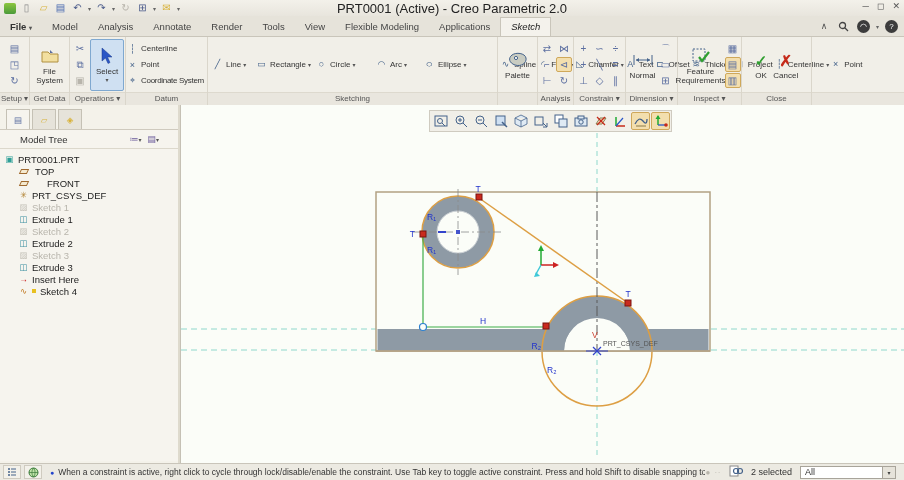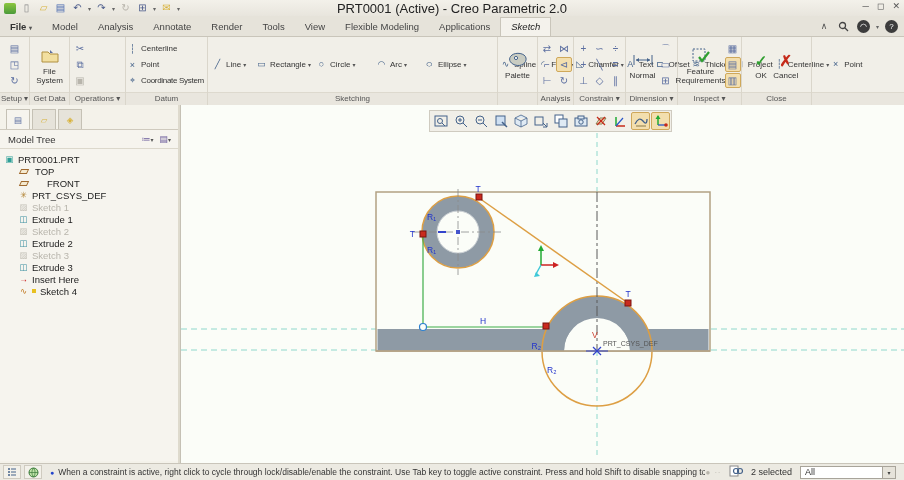--- a/index.html
+++ b/index.html
@@ -56,21 +56,21 @@
   .ok-g { color:#2f9e2f; } .x-r { color:#c62a1a; }
 
   
   .main { position:absolute; left:0; top:105px; width:904px; height:358px; background:#f4f2ea; }
   .navigator { position:absolute; left:0; top:0; width:178px; height:358px; background:#f4f2ea; }
   .nav-tabs { display:flex; gap:2px; padding:4px 0 0 6px; height:24px; }
   .ntab { width:24px; height:20px; border:1px solid #c5c1b5; border-bottom:none; background:#e6e3da;
           display:flex; align-items:center; justify-content:center; font-size:10px; cursor:default; }
   .ntab.active { background:#f6f4ee; }
   .nav-header { display:flex; align-items:center; height:20px; border-top:1px solid #cfcabe;
-                border-bottom:1px solid #dcd8cc; padding:0 4px; background:#f6f4ee; }
+                border-bottom:1px solid #dcd8cc; padding:0 16px; background:#f6f4ee; }
   .nav-header .nh-title { font-size:9.5px; color:#333; flex:1; padding-left:4px; }
   .nh-btn { font-size:9px; color:#6a5a9a; padding:0 3px; cursor:default; }
   .tree { padding:4px 0 0 4px; background:#f6f4ee; height:312px; }
   .trow { display:flex; align-items:center; height:12px; gap:3px; font-size:9.5px; color:#222; cursor:default; }
   .trow.ind { padding-left:14px; }
   .trow.dim { color:#b8b5ac; }
   .ti { width:11px; text-align:center; font-size:8.5px; flex:none; line-height:10px; }
   .ti-part { color:#2e9f97; } .ti-csys { color:#b08030; } .ti-extrude { color:#3a8fa0; }
   .ti-dim { color:#c5c2b9; } .ti-insert { color:#cc2222; font-weight:bold; } .ti-sk { color:#c07820; }
   .ti-plane { display:inline-block; width:8px; height:5px; border:1px solid #a06a30; background:#f5ead0;
@@ -182,20 +182,29 @@
     <div class="rg-label">Get Data</div>
   </div>
 
   <div class="rgroup" style="width:56px">
     <div class="rg-body" style="gap:2px; padding-left:2px">
       <div class="vcol">
         <span class="sic">✂</span>
         <span class="sic">⧉</span>
         <span class="sic" style="color:#b8b5ac">▣</span>
       </div>
+      <div class="bigbtn select-btn">
+        <span class="bicon">
+          <svg width="14" height="18" viewBox="0 0 14 18">
+              <path d="M2 1 L2 14 L5.5 11 L8 16.5 L10 15.5 L7.5 10 L12 10 Z" fill="#2a56c6" stroke="#1a3a8a" stroke-width="0.5"></path>
+            </svg>
+        </span>
+        <span>Select</span>
+        <span class="car">▾</span>
+      </div>
     </div>
     <div class="rg-label">Operations ▾</div>
   </div>
 
   <div class="rgroup" style="width:82px">
     <div class="rg-body">
       <div class="vcol" style="width:100%">
         <div class="rb">
             <span class="ric">┆</span>
             <span>Centerline</span>

